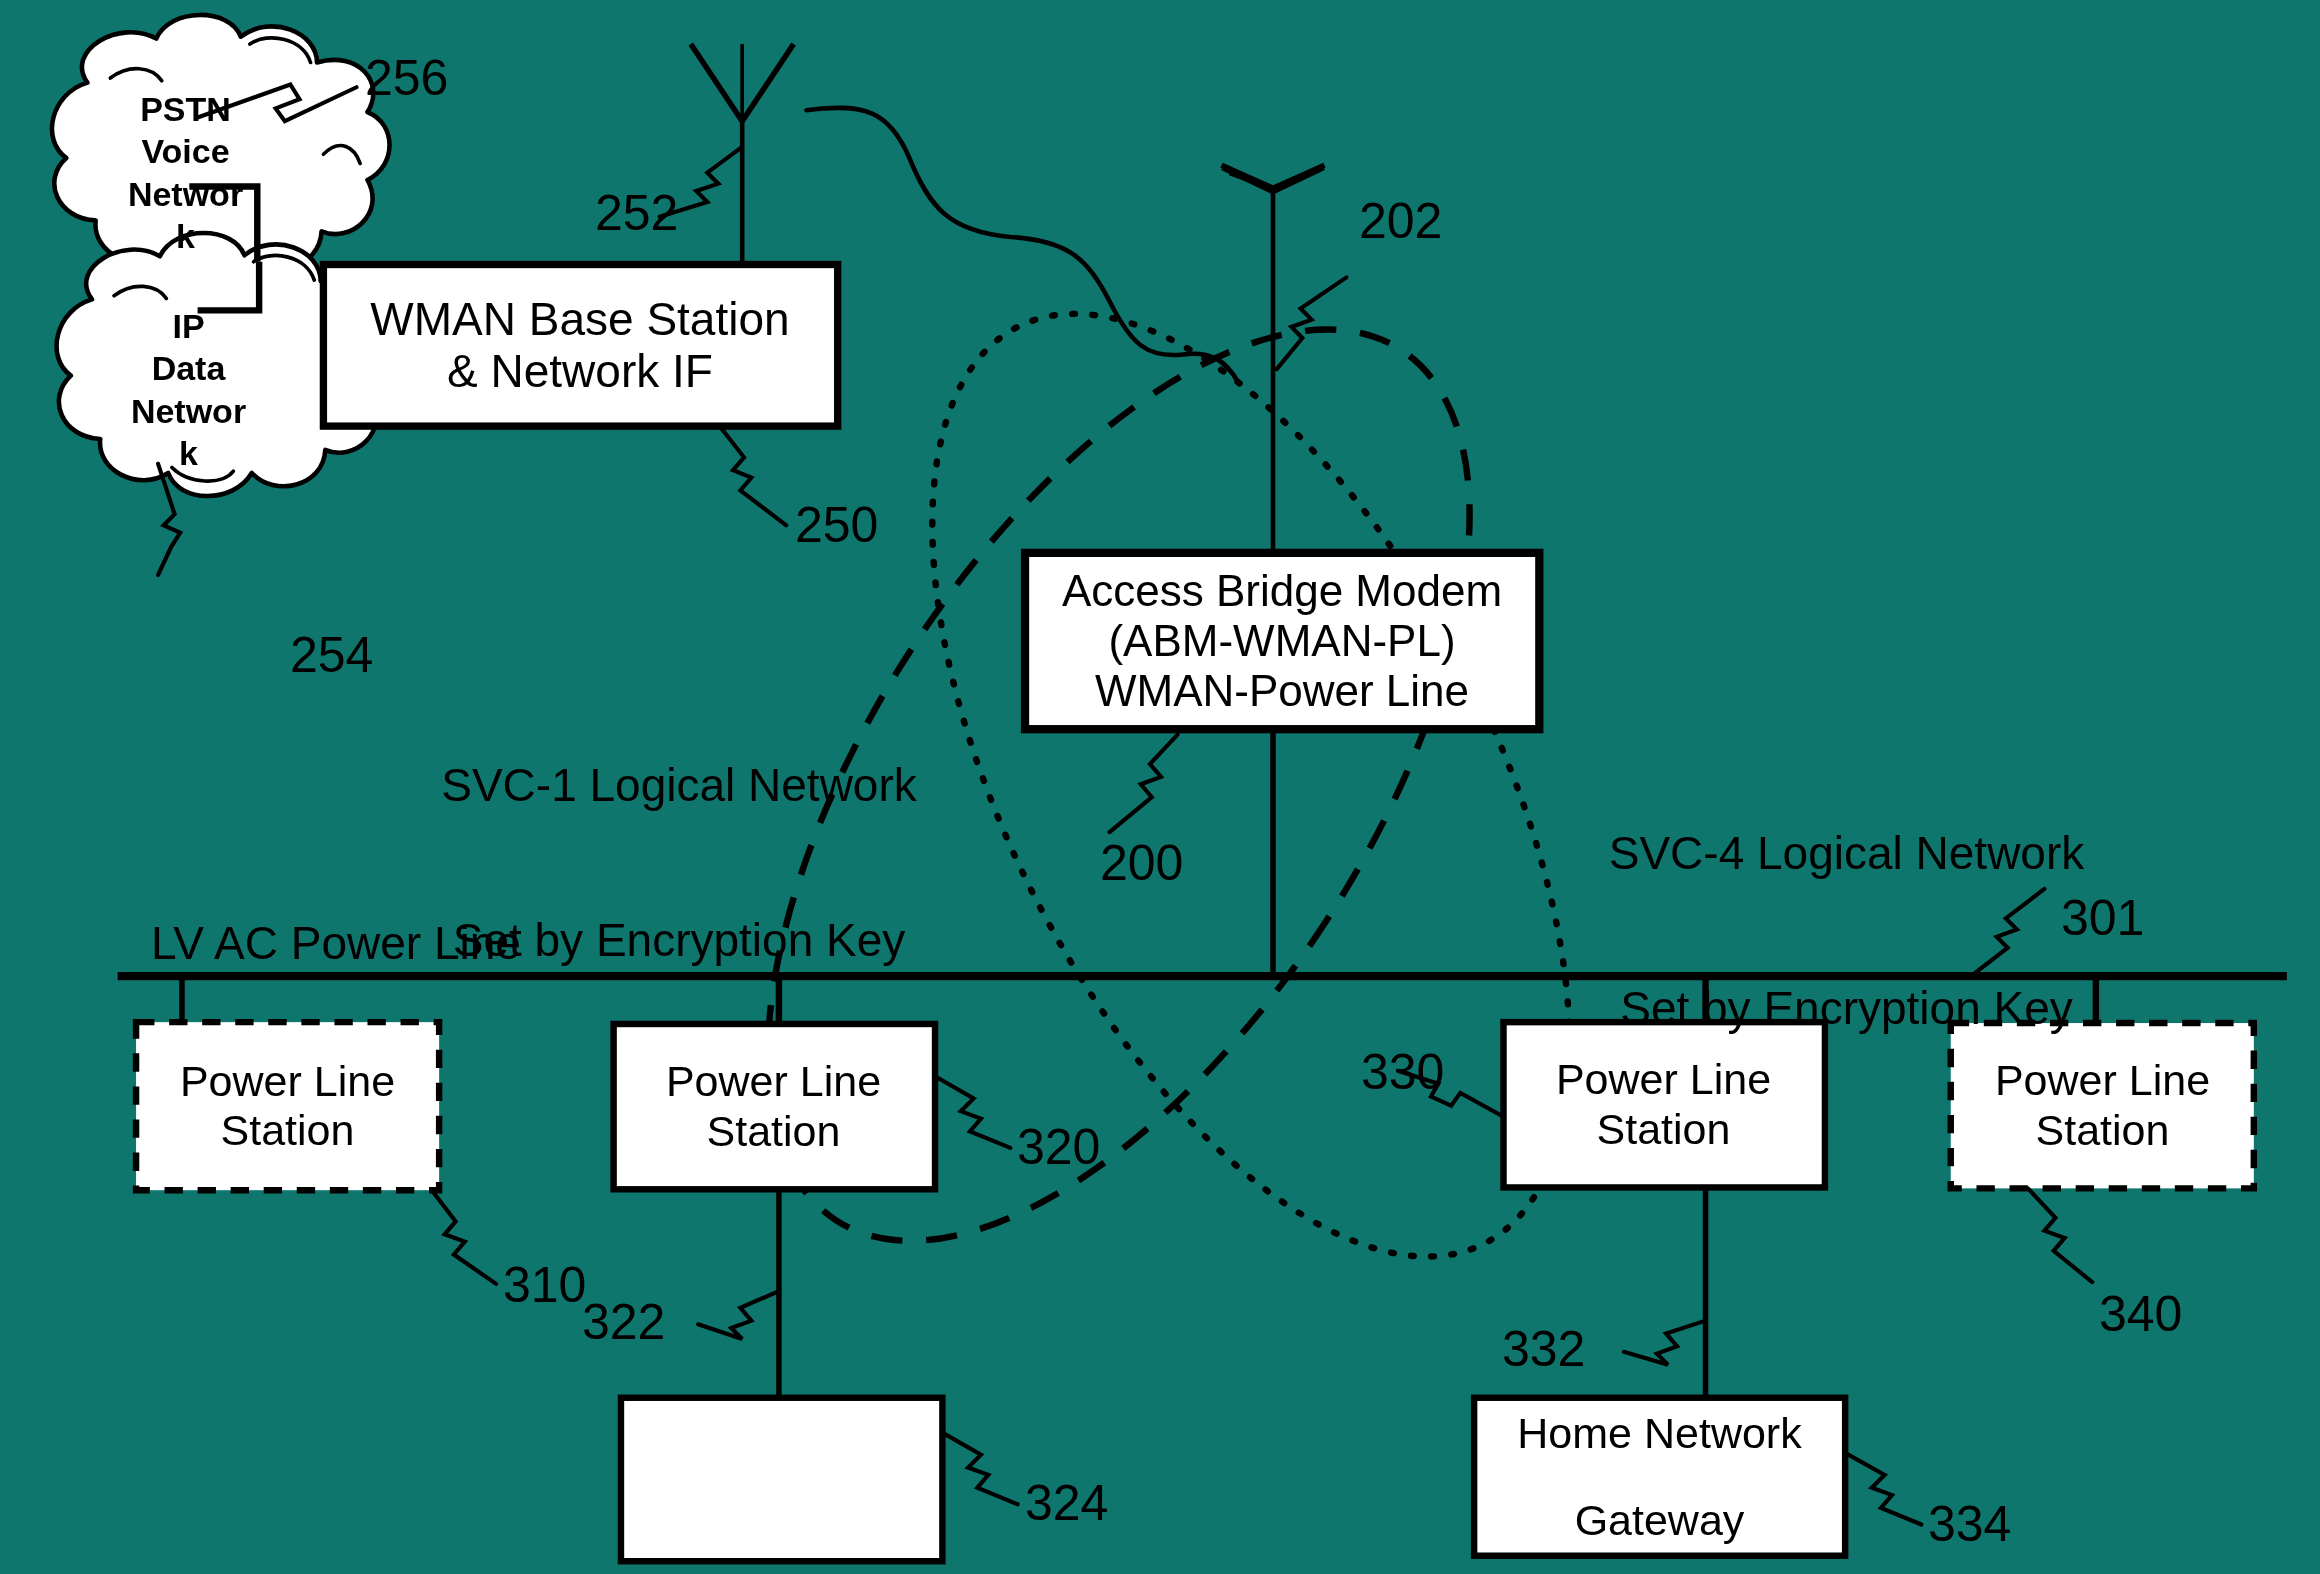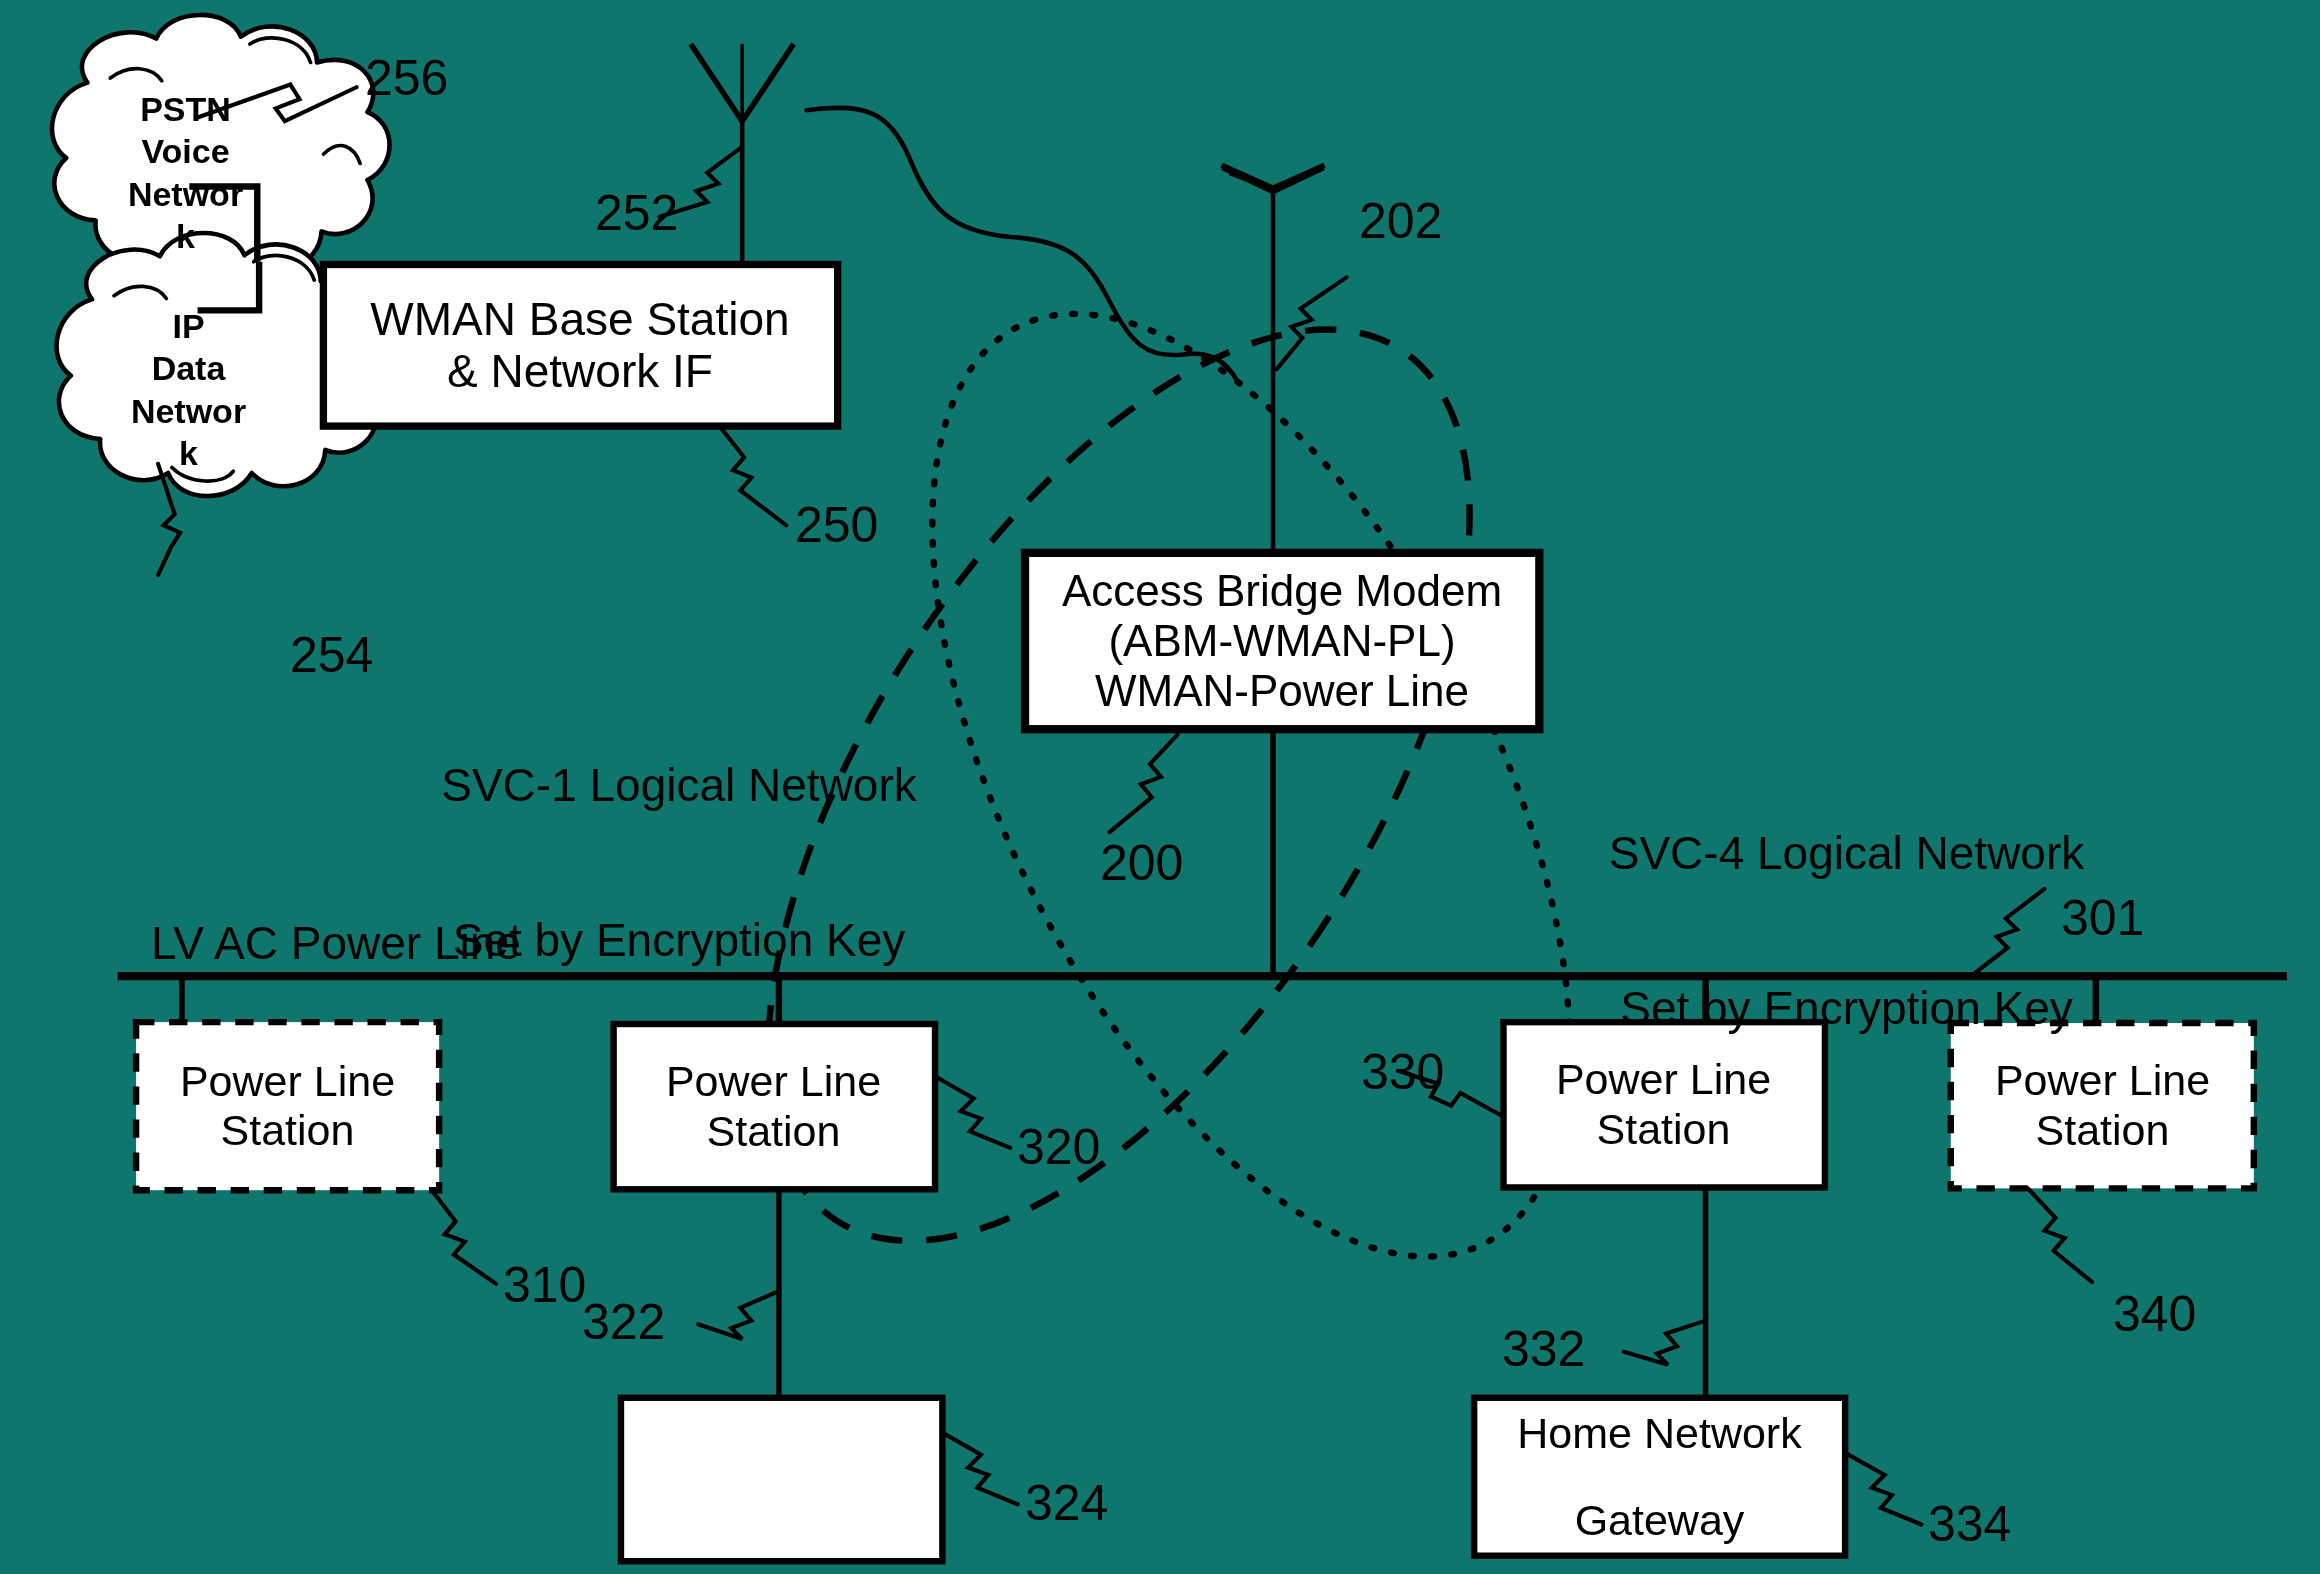--- a/index.html
+++ b/index.html
@@ -260,16 +260,16 @@
   <div class="boxtext" style="left:1474px; top:1398px; width:371px; height:158px; font-size:43px;gap:37px;">
     <span>Home Network</span>
     <span>Gateway</span>
   </div>
   <div class="ref" style="left:1928px; top:1499px;">334</div>
 
   <div class="boxtext" style="left:1951px; top:1023px; width:303px; height:165px; font-size:43px;">
     <span>Power Line</span>
     <span>Station</span>
   </div>
-  <div class="ref" style="left:2099px; top:1289px;margin-left:14px;">340</div>
+  <div class="ref" style="left:2099px; top:1289px;">340</div>
 
 </div>
 
 
 </body></html>

